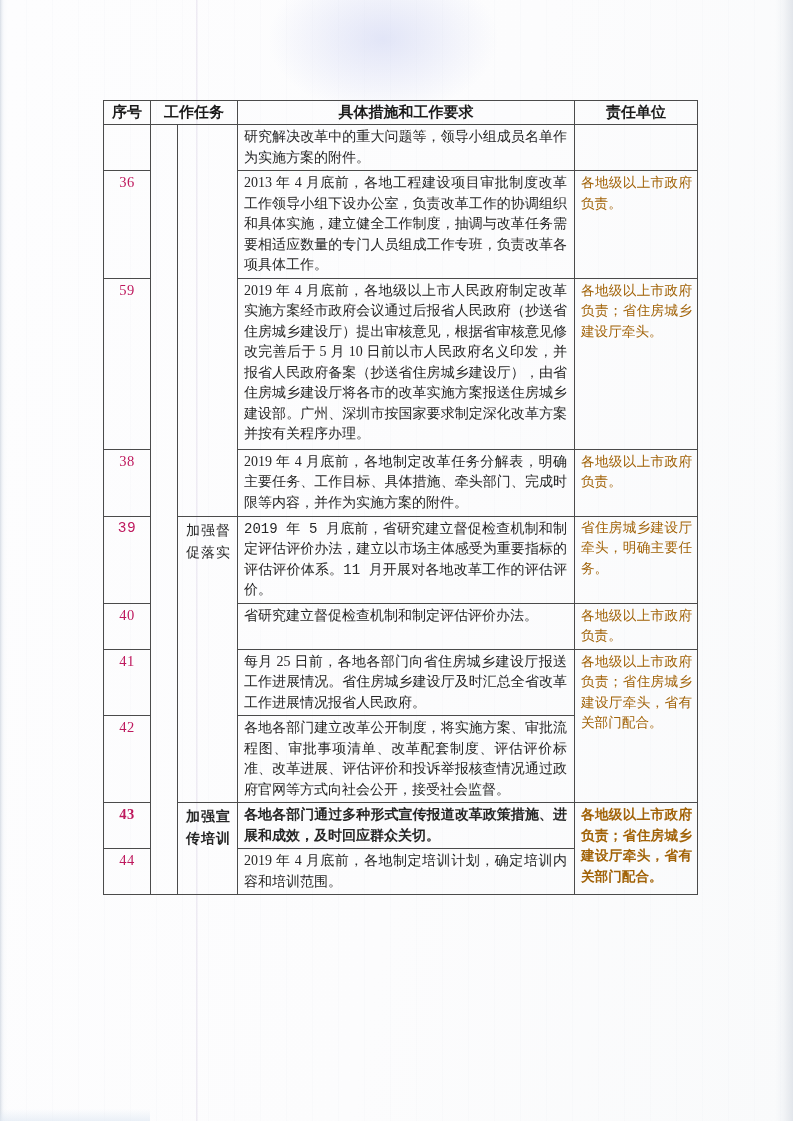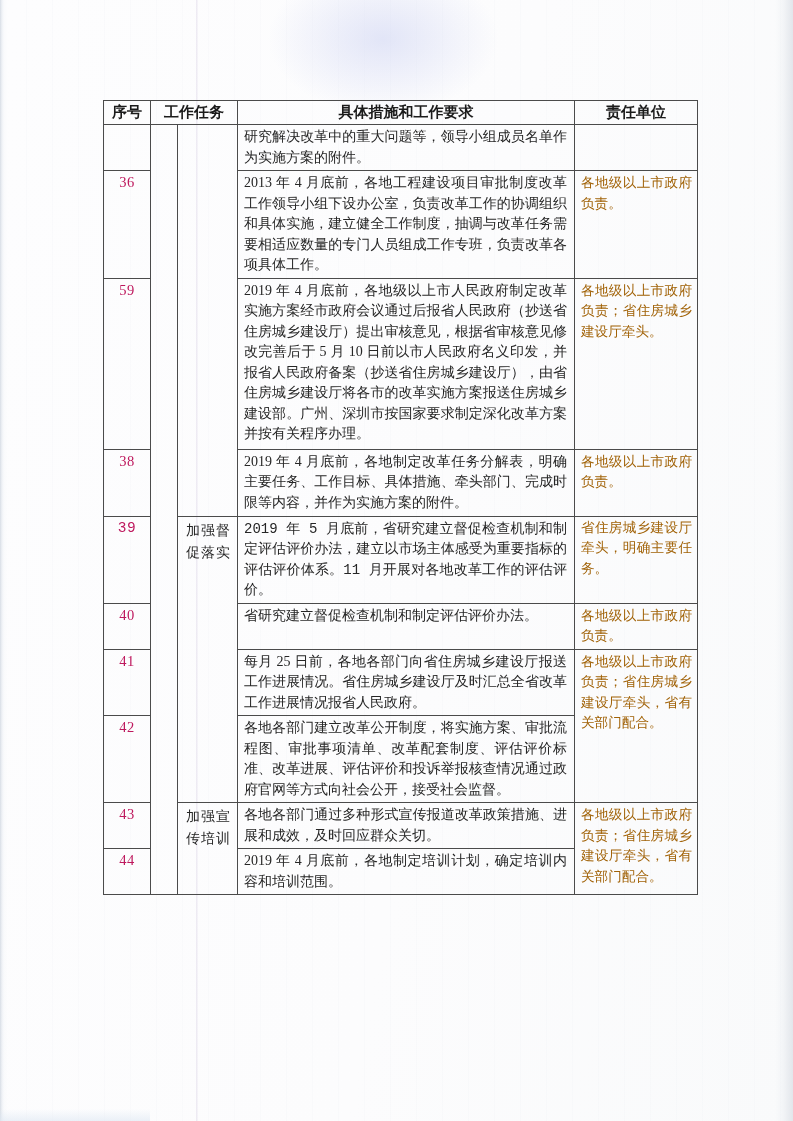--- a/index.html
+++ b/index.html
@@ -63,21 +63,21 @@
   }
   tr.h-head { height: 14px; }
   tr.h0 { height: 43px; }
   tr.h1 { height: 102px; }
   tr.h2 { height: 171px; }
   tr.h3 { height: 67px; }
   tr.h4 { height: 67px; font-family: Liberation Mono, monospace; }
   tr.h5 { height: 44px; }
   tr.h6 { height: 65px; }
   tr.h7 { height: 85px; }
-  tr.h8 { height: 44px; }
+  tr.h8 { height: 44px; font-weight: bold; }
   tr.h9 { height: 43px; }
 
   td.seq {
     text-align: center;
     font-size: 14.5px;
     letter-spacing: 0.5px;
     padding-top: 3px;
     color: #be185d;
   }
   td.taskname {

